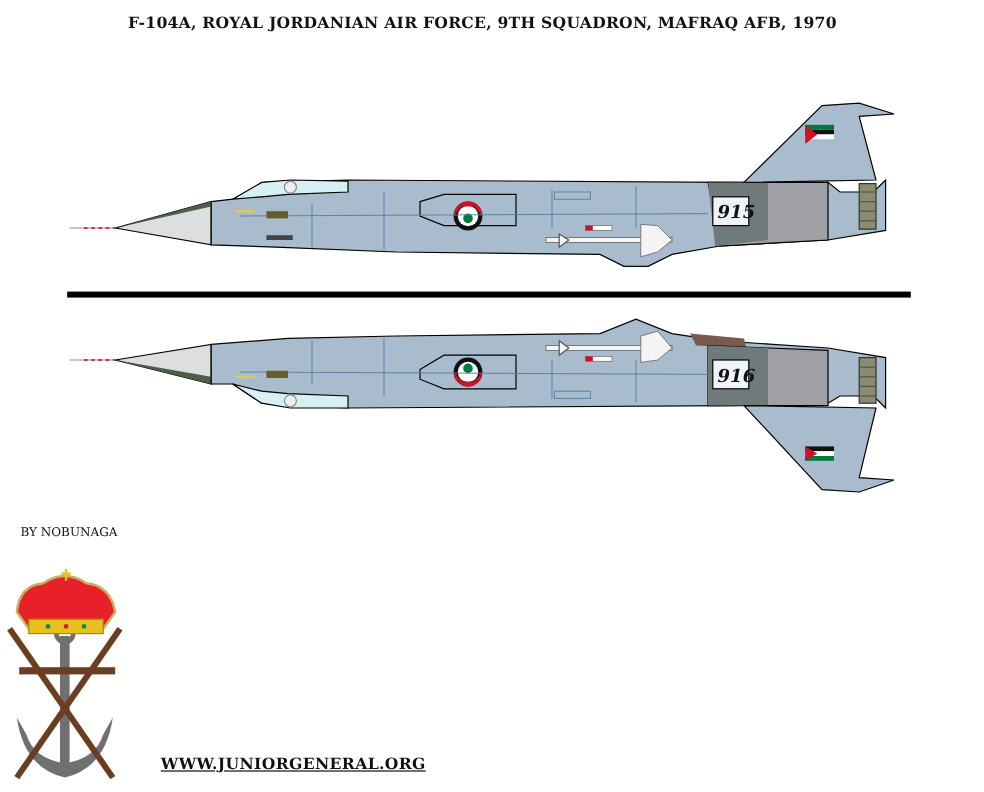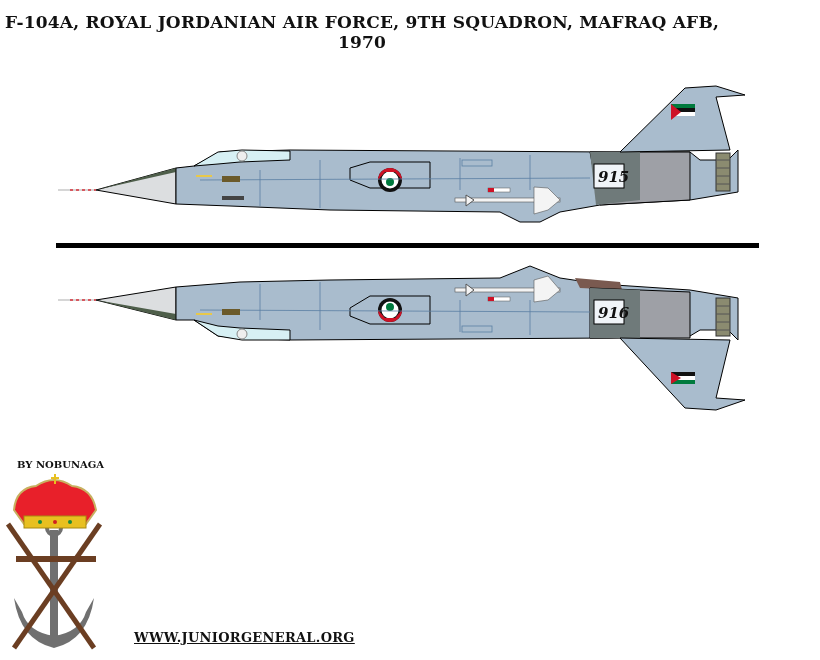--- a/index.html
+++ b/index.html
@@ -1,19 +1,19 @@
 <!DOCTYPE html>
 <html><head>
 <meta charset="utf-8">
 <style>
   html,body{margin:0;padding:0;background:#ffffff;}
   body{width:820px;height:660px;position:relative;overflow:hidden;font-family:"DejaVu Sans",sans-serif;}
-  .title{position:absolute;left:0;top:12px;width:724px;text-align:center;font-family:"DejaVu Serif",serif;font-weight:bold;font-size:17px;letter-spacing:0.2px;color:#111;}
+  .title{position:absolute;left:0;top:12px;width:724px;text-align:center;font-family:"DejaVu Serif",serif;font-weight:bold;font-size:13px;letter-spacing:0.2px;color:#111;padding-left:40px;}
   .divider{position:absolute;left:56px;top:243px;width:703px;height:5px;background:#000;}
-  .credit{position:absolute;left:17px;top:459px;font-family:"DejaVu Serif",serif;font-weight:bold;font-size:10px;color:#111;}
+  .credit{position:absolute;left:17px;top:439px;font-family:"DejaVu Serif",serif;font-weight:normal;font-size:10px;color:#111;}
   .url{position:absolute;left:134px;top:630px;font-family:"DejaVu Serif",serif;font-weight:bold;font-size:13px;color:#111;letter-spacing:0.3px;text-decoration:underline;}
   svg{position:absolute;left:0;top:0;}
   .serial{font-family:"DejaVu Serif",serif;font-size:15px;font-weight:bold;fill:#111;font-style:italic;}
 </style>
 </head>
 <body>
 
 <div class="title">F-104A, ROYAL JORDANIAN AIR FORCE, 9TH SQUADRON, MAFRAQ AFB, 1970</div>
 
 <svg width="820" height="660" viewBox="0 0 820 660">

